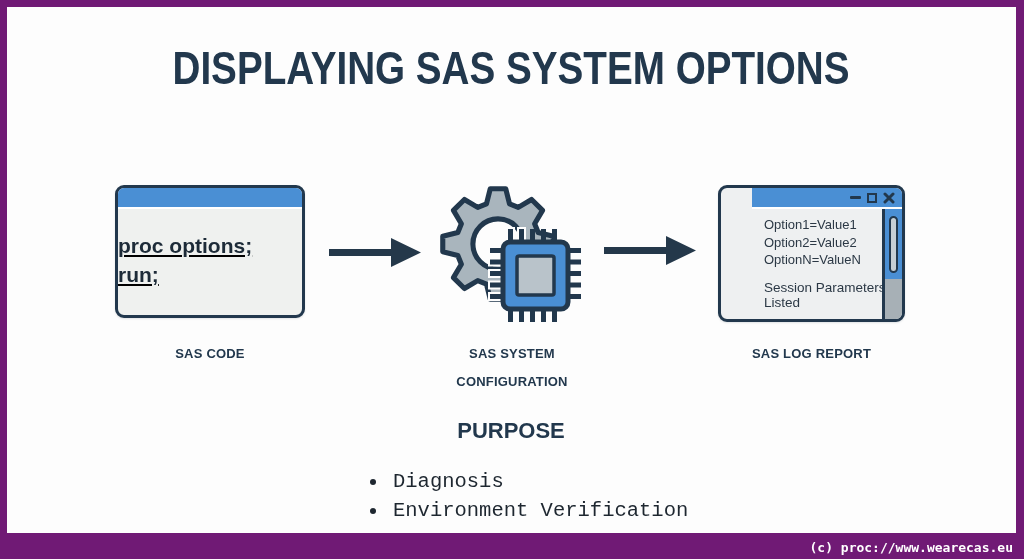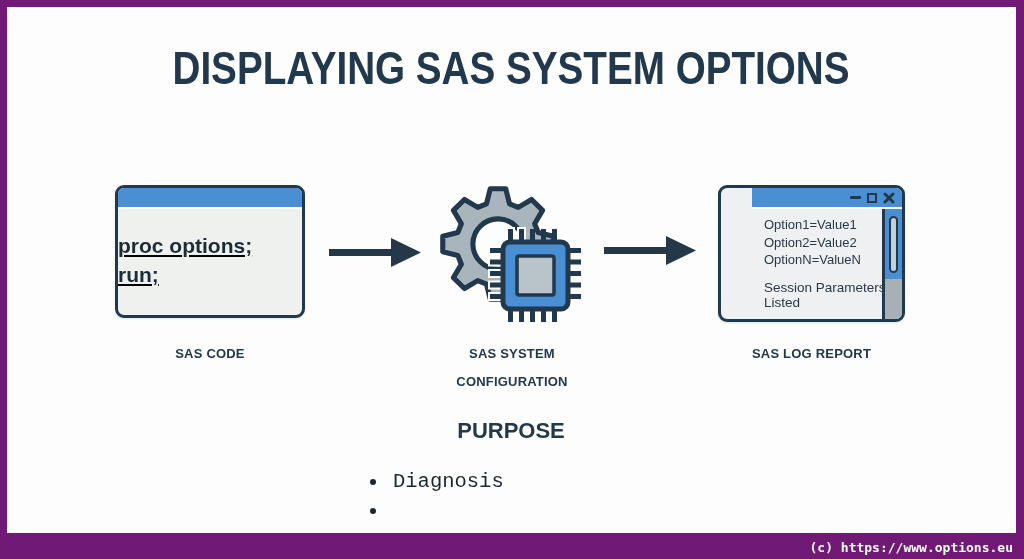--- a/index.html
+++ b/index.html
@@ -187,19 +187,20 @@
     <div class="abs flow-label" style="left:711px; top:333px; width:187px; white-space:nowrap;">SAS LOG REPORT</div>
 
     <div class="abs purpose-heading">PURPOSE</div>
     <div class="abs purpose-list">
       <div class="purpose-item">
         <span class="bullet-dot"></span>
         <span class="purpose-item-text">Diagnosis</span>
       </div>
       <div class="purpose-item">
         <span class="bullet-dot"></span>
+        <span class="purpose-item-text">Environment Verification</span>
       </div>
     </div>
 
   </div>
 
-  <div class="copyright">(c) https://www.options.eu</div>
+  <div class="copyright">(c) proc://www.wearecas.eu</div>
 </div>
 
 </body></html>

